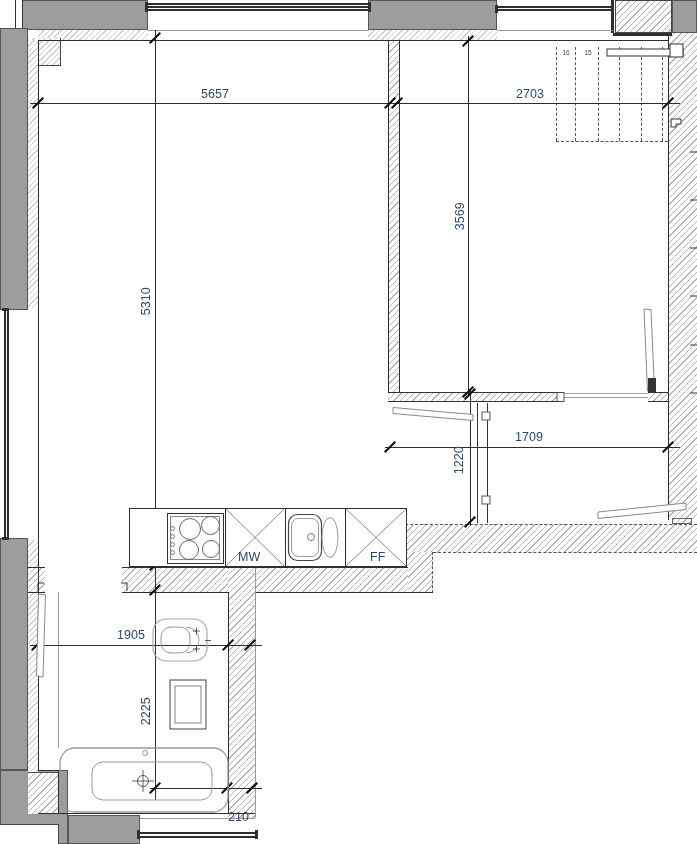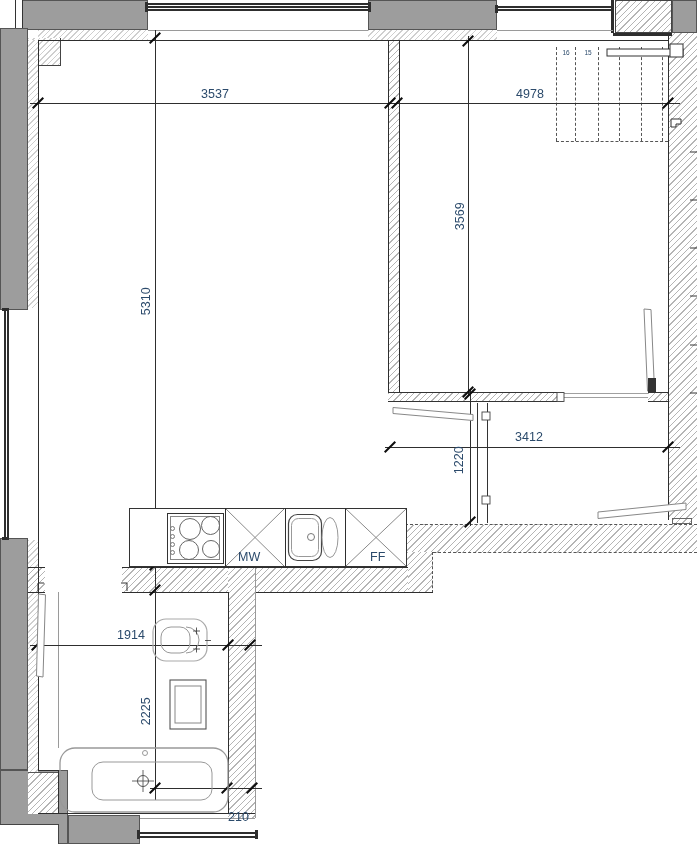--- a/index.html
+++ b/index.html
@@ -144,27 +144,27 @@
   <div class="a tick" style="left:390px;top:447px"></div>
   <div class="a tick" style="left:668px;top:447px"></div>
   <div class="a tick" style="left:470px;top:394px"></div>
   <div class="a tick" style="left:470px;top:522px"></div>
   <div class="a tick" style="left:37px;top:645px"></div>
   <div class="a tick" style="left:228px;top:645px"></div>
   <div class="a tick" style="left:250px;top:645px"></div>
   <div class="a tick" style="left:227px;top:788px"></div>
   <div class="a tick" style="left:252px;top:788px"></div>
 
-  <div class="a dim dimc" style="left:185px;top:88px">3537</div>
-  <div class="a dim dimc" style="left:500px;top:88px">4978</div>
+  <div class="a dim dimc" style="left:185px;top:88px">5657</div>
+  <div class="a dim dimc" style="left:500px;top:88px">2703</div>
   <div class="a dim dimc vdim" style="left:430px;top:210px">3569</div>
   <div class="a dim dimc vdim" style="left:116px;top:295px">5310</div>
-  <div class="a dim dimc" style="left:499px;top:431px">3412</div>
+  <div class="a dim dimc" style="left:499px;top:431px">1709</div>
   <div class="a dim dimc vdim" style="left:429px;top:454px">1220</div>
-  <div class="a dim dimc" style="left:101px;top:629px">1914</div>
+  <div class="a dim dimc" style="left:101px;top:629px">1905</div>
   <div class="a dim dimc vdim" style="left:116px;top:705px">2225</div>
   <div class="a dim" style="left:228px;top:811px">210</div>
 
   <div class="a wht" style="left:129px;top:508px;width:278px;height:59px;border:1px solid #333;box-sizing:border-box;z-index:2"></div>
   <div class="a ln" style="left:225px;top:508px;width:1px;height:59px;z-index:2"></div>
   <div class="a ln" style="left:285px;top:508px;width:1px;height:59px;z-index:2"></div>
   <div class="a ln" style="left:345px;top:508px;width:1px;height:59px;z-index:2"></div>
 
   <div class="a" style="left:167px;top:513px;width:57px;height:51px;border:1px solid #333;box-sizing:border-box;z-index:2"></div>
   <div class="a" style="left:170px;top:516px;width:50px;height:44px;border:1px solid #888;box-sizing:border-box;z-index:2"></div>

